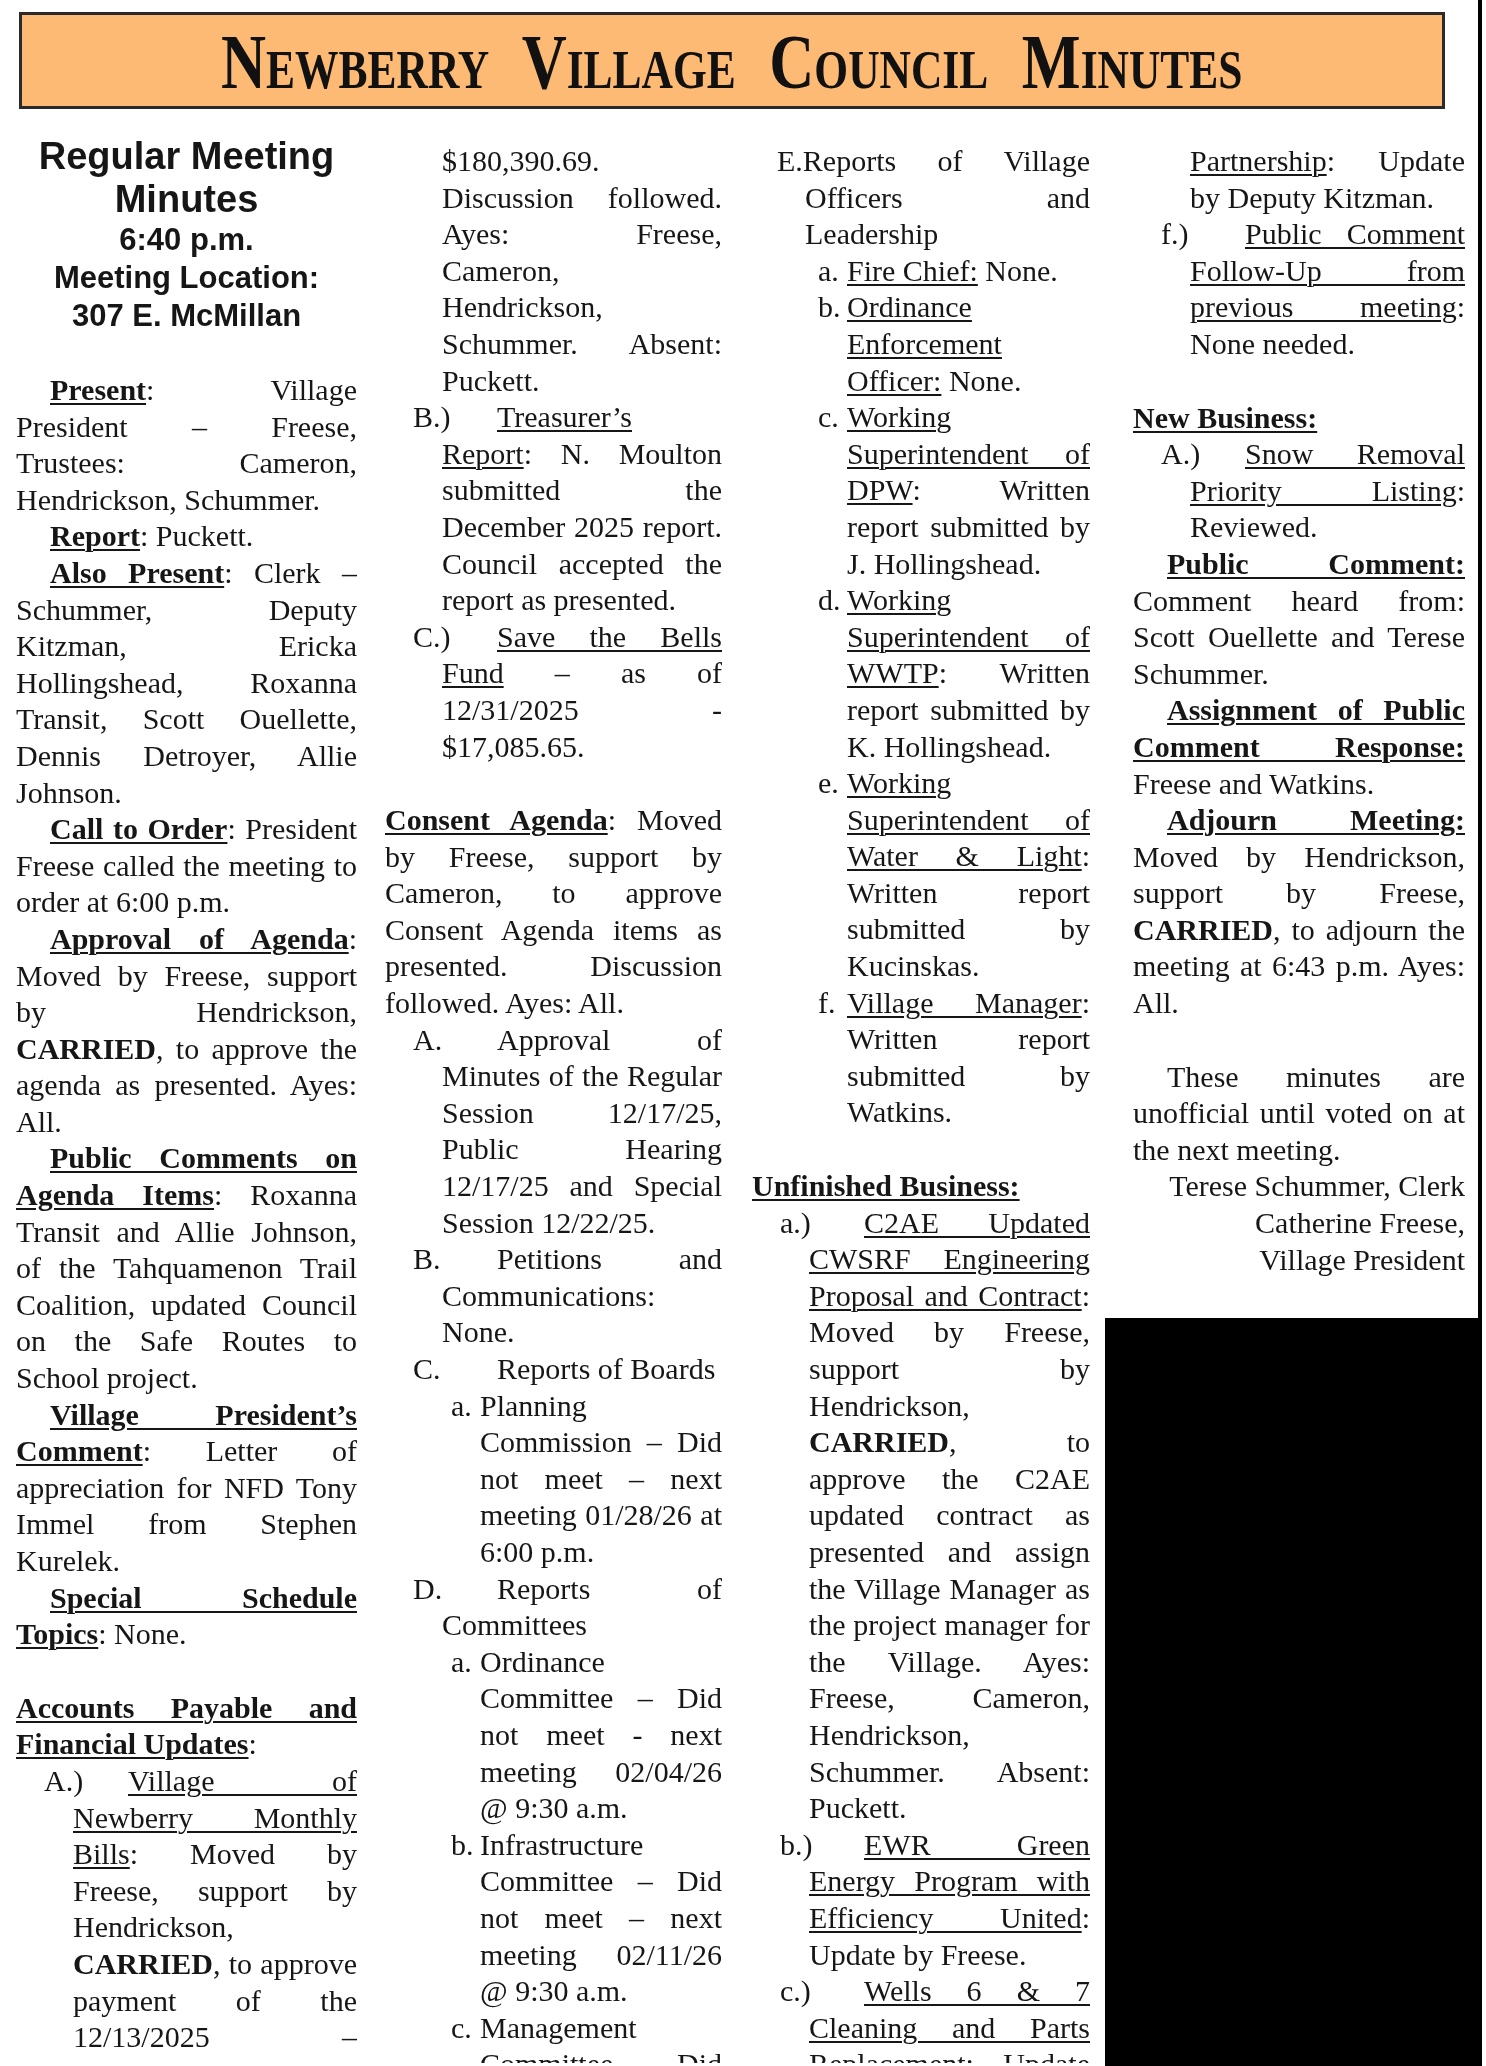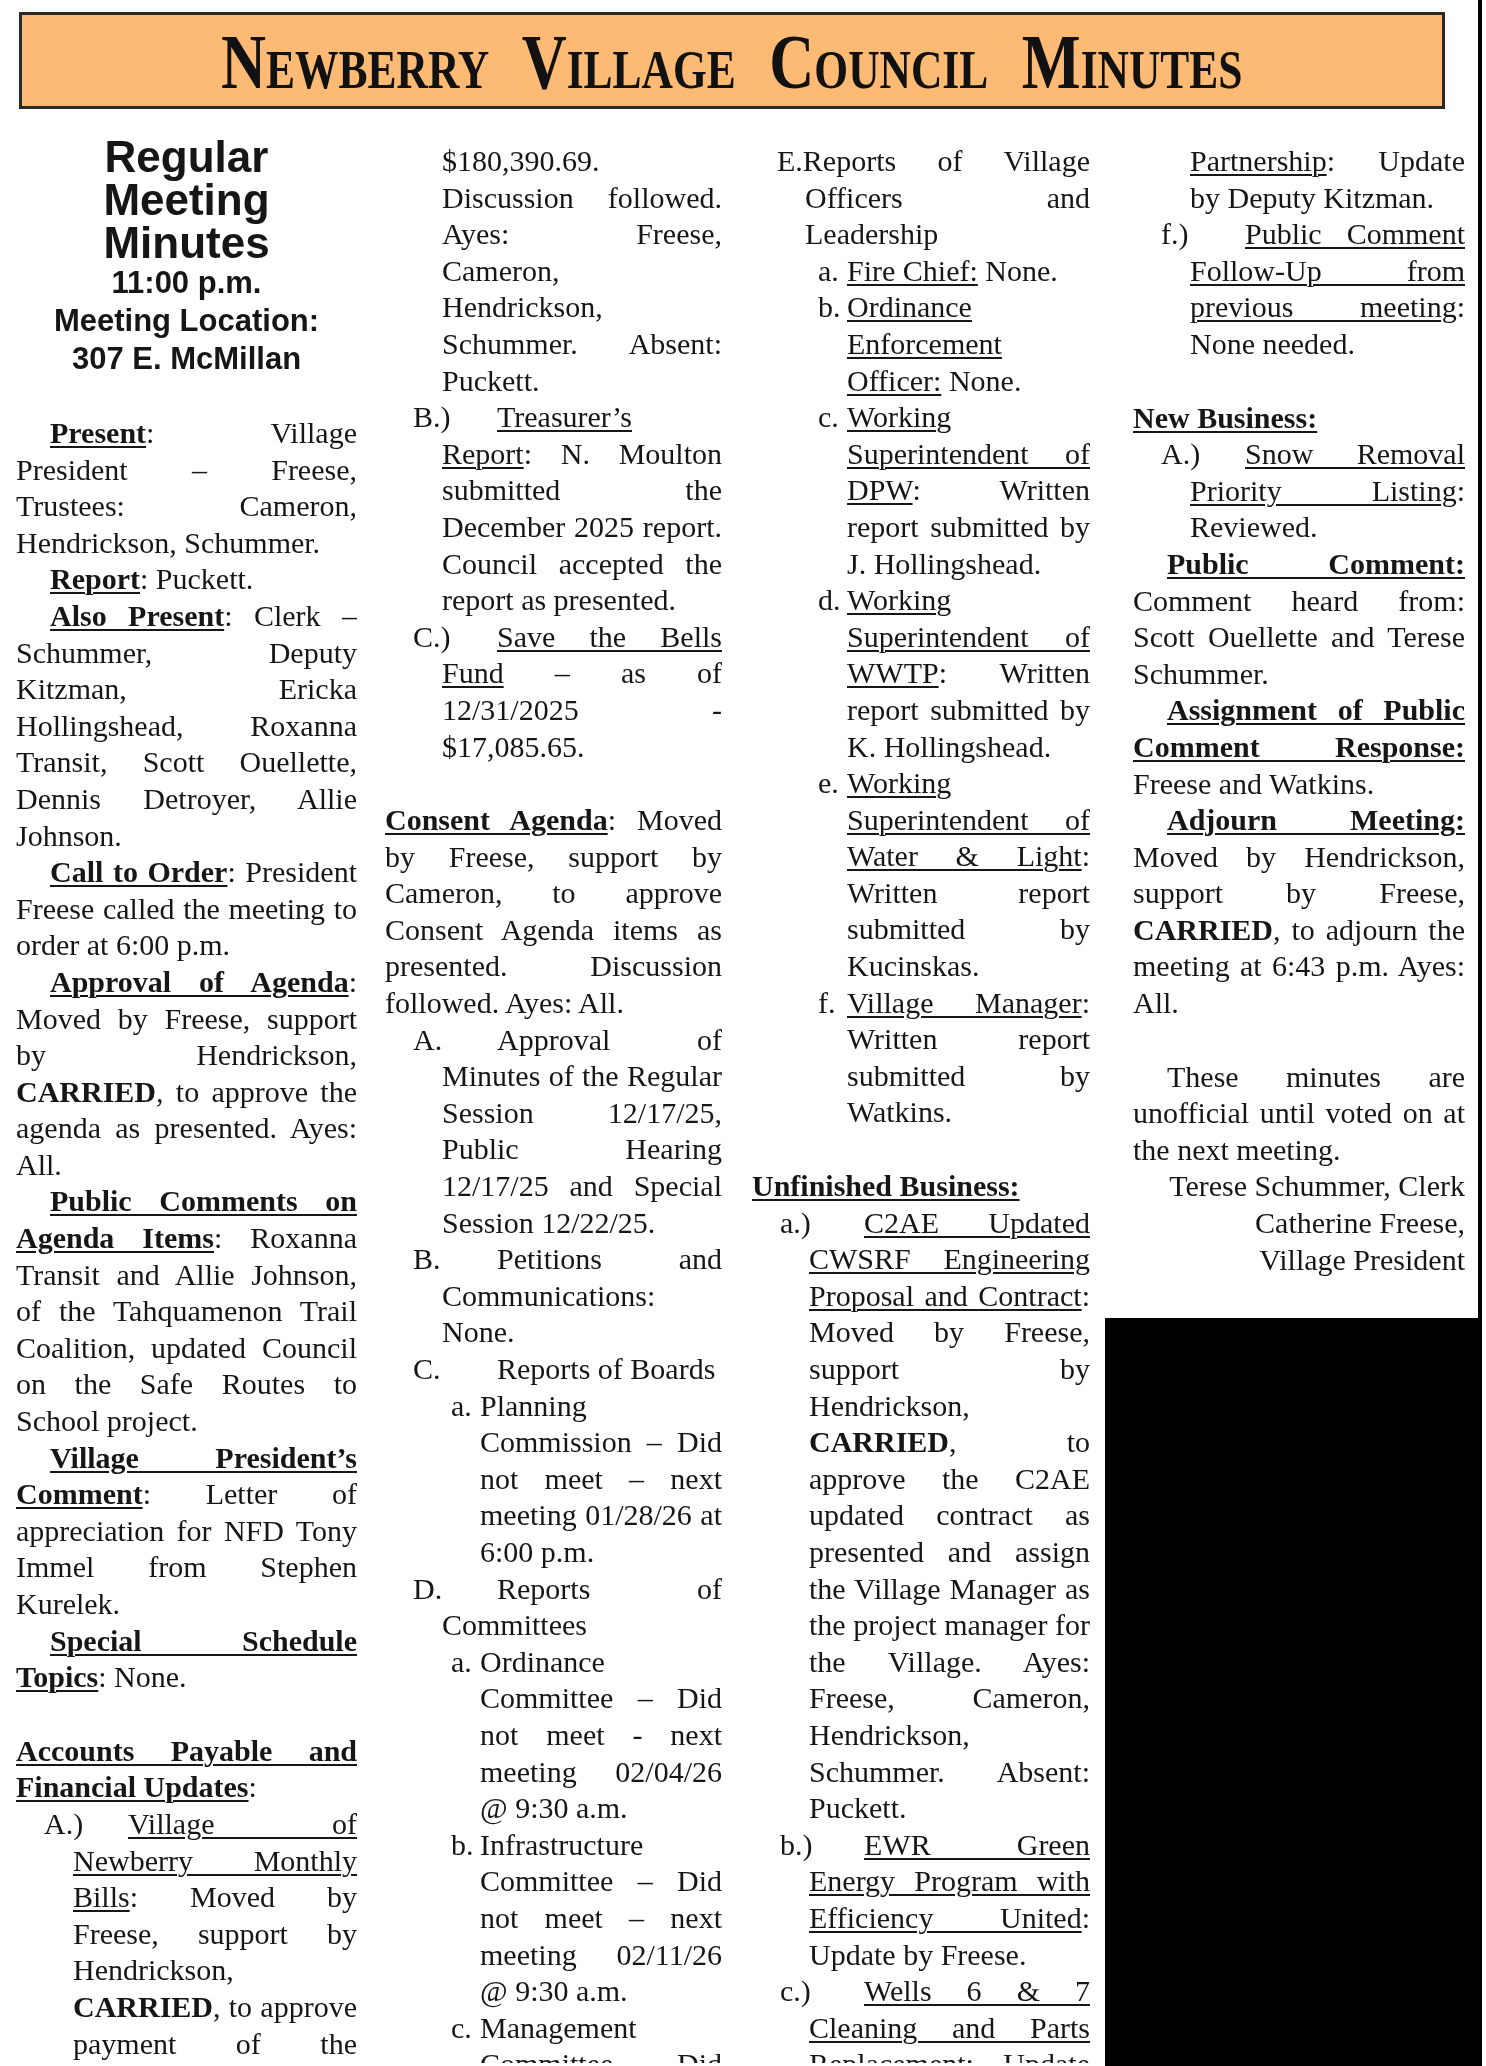--- a/index.html
+++ b/index.html
@@ -29,21 +29,21 @@
     font-size:30px; line-height:36.6px; text-align:justify;
   }
   #col1 { left:16px;   top:135px; width:341px; height:1928px; }
   #col2 { left:385px;  top:143px; width:337px; height:1920px; }
   #col3 { left:752px;  top:143px; width:338px; height:1920px; }
   #col4 { left:1117px; top:143px; width:332px; height:1920px;margin-left:16px; }
 
   .col p { margin:0; }
   .h1line {
     font-family:"Liberation Sans","DejaVu Sans",sans-serif;
-    font-weight:bold; font-size:44px; line-height:43px; text-align:center;
+    font-weight:bold; font-size:38px; line-height:43px; text-align:center;
   }
   .h2line {
     font-family:"Liberation Sans","DejaVu Sans",sans-serif;
     font-weight:bold; font-size:31px; line-height:38px; text-align:center;
   }
   .gap  { height:37px; }
   .p    { text-indent:34px; }
   .p0   { text-indent:0; }
   .cont { padding-left:57px; }
   .li1  { padding-left:57px; text-indent:-29px; }
@@ -58,21 +58,21 @@
 </head>
 <body>
 
 <div class="header-box">
   <div class="page-title">Newberry Village Council Minutes</div>
 </div>
 
 <div id="col1" class="col">
     <p class="h1line">Regular Meeting</p>
     <p class="h1line">Minutes</p>
-    <p class="h2line">11:00 p.m.</p>
+    <p class="h2line">6:40 p.m.</p>
     <p class="h2line">Meeting Location:</p>
     <p class="h2line">307 E. McMillan</p>
     <p class="gap"></p>
     <p class="p"><span class="b u">Present</span><span>: Village President – Freese, Trustees: Cameron, Hendrickson, Schummer.</span></p>
     <p class="p"><span class="b u">Report</span><span>: Puckett.</span></p>
     <p class="p"><span class="b u">Also Present</span><span>: Clerk – Schummer, Deputy Kitzman, Ericka Hollingshead, Roxanna Transit, Scott Ouellette, Dennis Detroyer, Allie Johnson.</span></p>
     <p class="p"><span class="b u">Call to Order</span><span>: President Freese called the meeting to order at 6:00 p.m.</span></p>
     <p class="p"><span class="b u">Approval of Agenda</span><span>: Moved by Freese, support by Hendrickson, </span><span class="b">CARRIED</span><span>, to approve the agenda as presented. Ayes: All.</span></p>
     <p class="p"><span class="b u">Public Comments on Agenda Items</span><span>: Roxanna Transit and Allie Johnson, of the Tahquamenon Trail Coalition, updated Council on the Safe Routes to School project.</span></p>
     <p class="p"><span class="b u">Village President’s Comment</span><span>: Letter of appreciation for NFD Tony Immel from Stephen Kurelek.</span></p>

